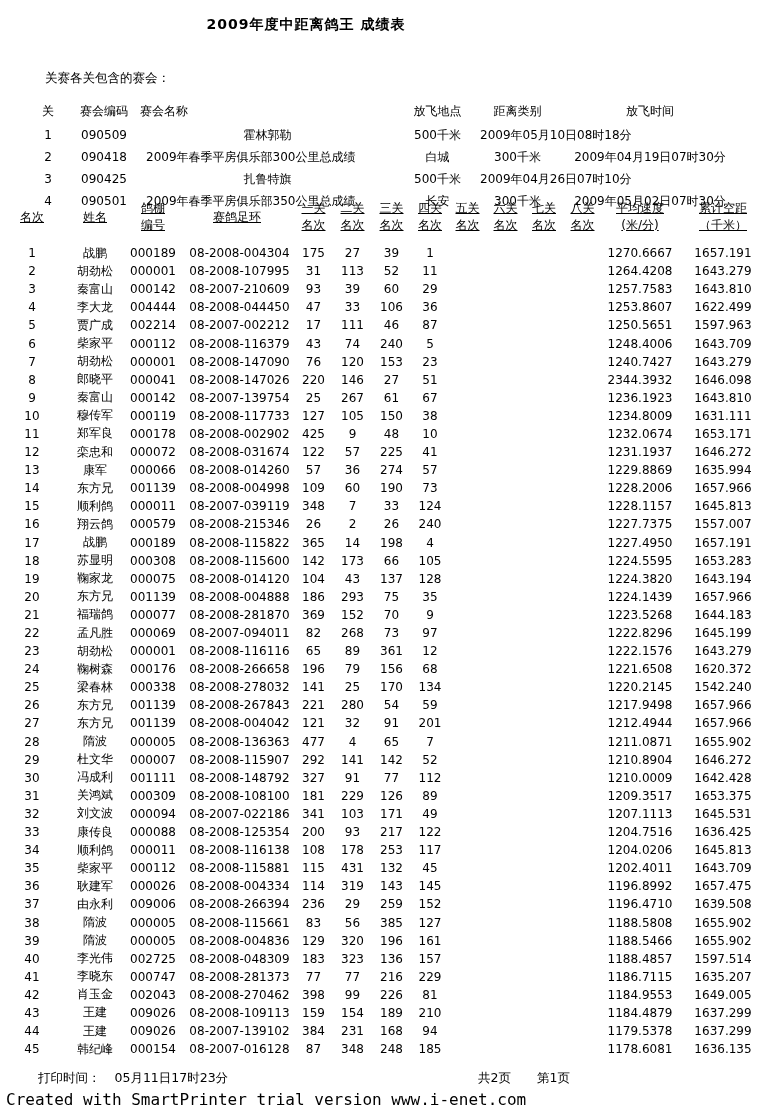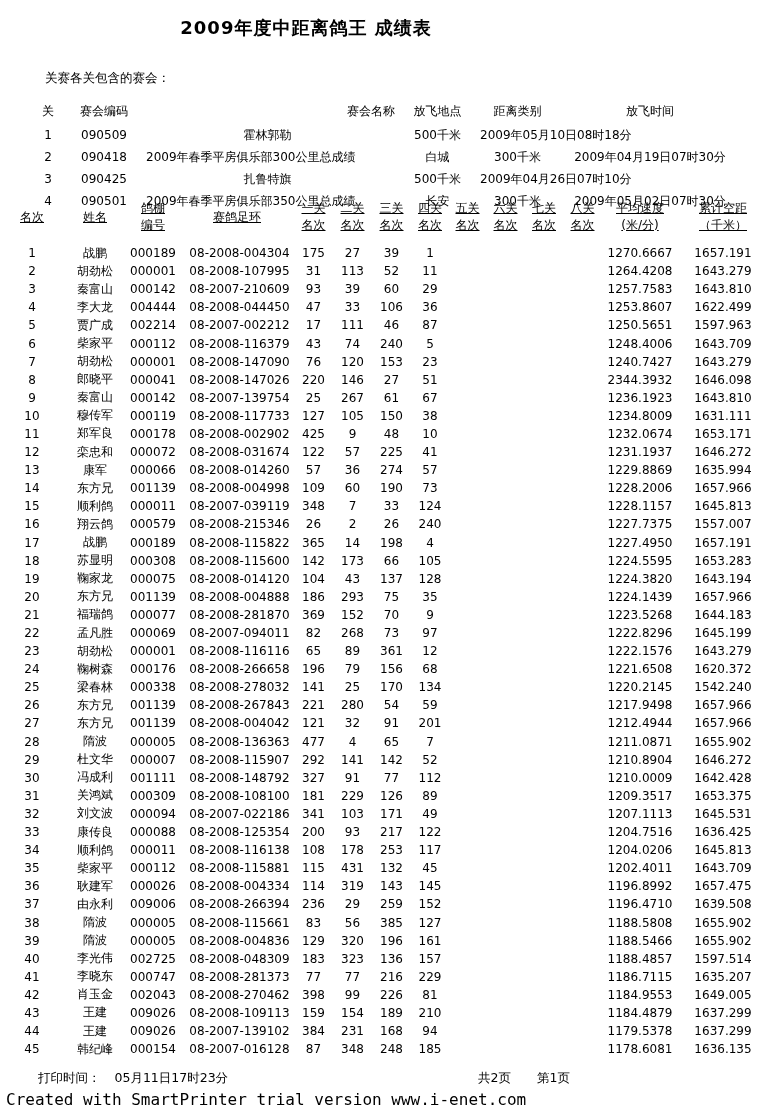--- a/index.html
+++ b/index.html
@@ -6,36 +6,36 @@
   #page{
     position:relative;
     width:781px;height:1114px;
     background:#ffffff;color:#000000;
     font-family:"DejaVu Sans",sans-serif;
     font-size:12px;
     overflow:hidden;
   }
   .title{
     position:absolute;top:16px;left:0;width:612px;
-    text-align:center;font-weight:bold;font-size:18px;
+    text-align:center;font-weight:bold;font-size:14px;
     letter-spacing:1px;white-space:nowrap;
   }
   .section-label{position:absolute;top:70px;left:45px;font-size:12.5px;white-space:nowrap;}
 
   
   .races-header,.race-row{
     display:grid;
     grid-template-columns:40px 72px 255px 85px 75px 190px;
     margin-left:28px;height:22px;align-items:center;
   }
   .races-header{position:absolute;top:100px;left:0;width:753px;}
   .races-rows{position:absolute;top:124px;left:0;width:781px;}
   .rc{text-align:center;white-space:nowrap;}
   .rc2{text-align:left;padding-left:6px;overflow:visible;}
-  .races-header .rc2{text-align:right;padding-left:0;font-family:Liberation Mono, monospace;}
+  .races-header .rc2{text-align:left;padding-left:0;font-family:Liberation Mono, monospace;}
 
   
   .res-grid{
     display:grid;
     grid-template-columns:64px 62px 54px 114px 39px 39px 39px 38px 37px 39px 38px 39px 76px 90px;
     align-items:center;
   }
   .results-header{position:absolute;top:200px;left:0;width:769px;text-decoration:underline;}
   .results-header .hc{text-align:center;line-height:17px;white-space:nowrap;}
   .results-rows{position:absolute;top:244px;left:0;width:769px;}

